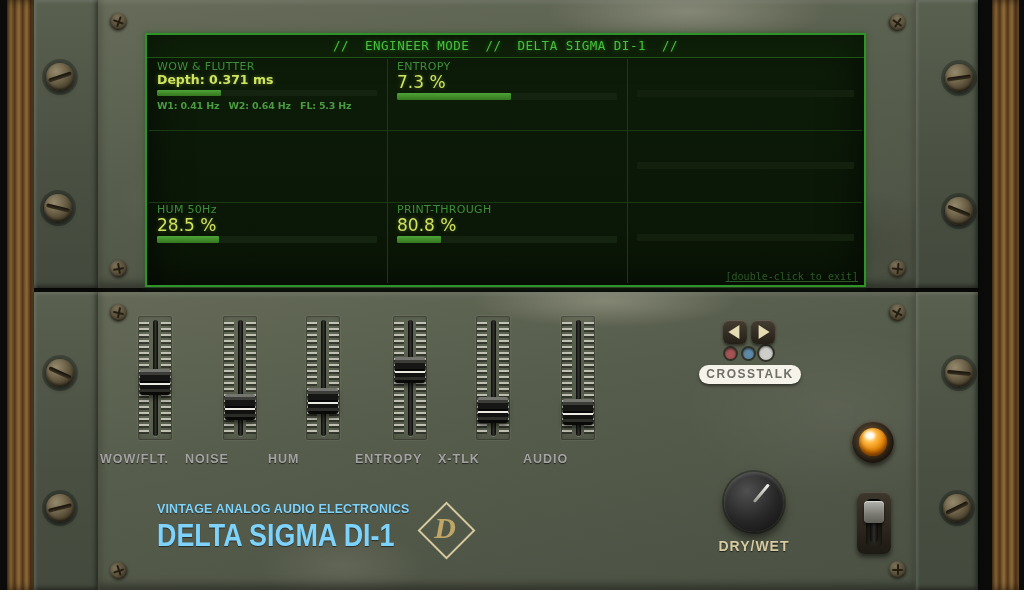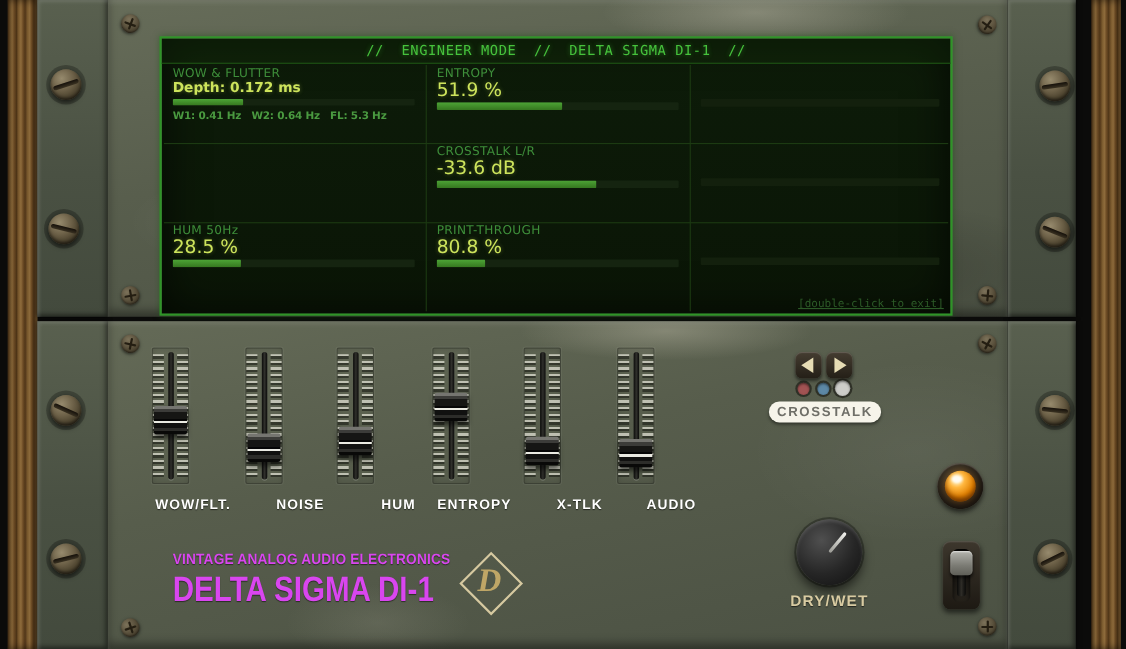--- a/index.html
+++ b/index.html
@@ -81,22 +81,22 @@
   .ticks{position:absolute;top:6px;bottom:6px;width:10px;
       background:repeating-linear-gradient(180deg,rgba(225,225,212,.75) 0 2px,rgba(20,22,16,.55) 2px 4px,transparent 4px 6px);}
   .ticks.l{left:1px;}
   .ticks.r{right:1px;}
   .slot{position:absolute;left:50%;top:4px;bottom:4px;width:5px;margin-left:-2.5px;border-radius:3px;
       background:linear-gradient(90deg,#0a0a09,#30302c 50%,#0a0a09);
       box-shadow:0 1px 0 rgba(255,255,255,.18);}
   .handle{position:absolute;left:2px;width:30px;height:26px;border-radius:2px;
       background:linear-gradient(180deg,#757570 0 3px,#3c3c39 3px 6px,#161614 6px 12px,#060606 12px 14px,#eaeae2 14px 16px,#111110 16px 20px,#2c2c29 20px 23px,#090908 23px 26px);
       box-shadow:0 3px 5px rgba(0,0,0,.55);}
-  .slider-label{position:absolute;top:452px;width:110px;text-align:right;
-      color:#ffffff;font-size:12.5px;font-weight:bold;letter-spacing:1px;
+  .slider-label{position:absolute;top:452px;width:110px;text-align:left;
+      color:#a3a3a3;font-size:12.5px;font-weight:bold;letter-spacing:1px;
       text-shadow:0 1px 1px rgba(0,0,0,.6);}
 
   
   .sel-btn{position:absolute;width:24px;height:24px;border-radius:6px;
       background:linear-gradient(180deg,#453d31,#241f17);
       box-shadow:inset 0 1px 1px rgba(255,255,255,.18),0 2px 3px rgba(0,0,0,.5);}
   .tri{position:absolute;top:50%;left:50%;width:0;height:0;border-top:7px solid transparent;border-bottom:7px solid transparent;}
   .tri.left{border-right:11px solid #e6dcb4;transform:translate(-60%,-50%);}
   .tri.right{border-left:11px solid #e6dcb4;transform:translate(-40%,-50%);}
   .dot{position:absolute;border-radius:50%;box-shadow:inset 0 1px 2px rgba(0,0,0,.5),0 0 0 2px rgba(15,13,10,.55);}
@@ -126,21 +126,21 @@
       box-shadow:inset 0 1px 1px rgba(255,255,255,.15),0 3px 5px rgba(0,0,0,.55);}
   .switch-slot{position:absolute;left:9px;right:9px;top:7px;bottom:7px;border-radius:5px;
       background:linear-gradient(180deg,#0c0b09,#26221b);box-shadow:inset 0 2px 4px rgba(0,0,0,.8);}
   .switch-stem{position:absolute;left:50%;top:16px;width:8px;height:34px;margin-left:-4px;border-radius:3px;
       background:linear-gradient(90deg,#0a0a09,#2e2c27,#0a0a09);}
   .switch-handle{position:absolute;left:7px;top:9px;width:20px;height:22px;border-radius:4px;
       background:linear-gradient(180deg,#b3b3ad,#7b7b74 60%,#5f5f58);
       box-shadow:0 2px 3px rgba(0,0,0,.6),inset 0 1px 1px rgba(255,255,255,.5);}
 
   
-  .brand{position:absolute;left:157px;top:501px;color:#d946ef;text-shadow:0 1px 1px rgba(0,0,0,.5);}
+  .brand{position:absolute;left:157px;top:501px;color:#7dd3fc;text-shadow:0 1px 1px rgba(0,0,0,.5);}
   .brand-tagline{font-size:13.5px;font-weight:bold;letter-spacing:.2px;transform:scaleX(.92);transform-origin:left;white-space:nowrap;}
   .brand-model{font-size:32px;font-weight:bold;letter-spacing:0;margin-top:1px;transform:scaleX(.84);transform-origin:left;white-space:nowrap;}
   .logo{position:absolute;left:416px;top:500px;width:58px;height:58px;}
   .logo-diamond{position:absolute;left:10px;top:10px;width:37px;height:37px;border:2px solid #d6c9a0;transform:rotate(45deg);}
   .logo-letter{position:absolute;left:0;top:0;width:58px;height:58px;line-height:56px;text-align:center;
       font-family:"Liberation Serif",serif;font-style:italic;font-weight:bold;font-size:30px;color:#bfa666;}
 </style>
 </head>
 <body>
 
@@ -164,44 +164,37 @@
 
     <div class="screen">
       <div class="screen-title">//  ENGINEER MODE  //  DELTA SIGMA DI-1  //</div>
       <div class="vdiv" style="left:240px"></div>
       <div class="vdiv" style="left:480px"></div>
       <div class="hdiv" style="top:95px"></div>
       <div class="hdiv" style="top:167px"></div>
 
       <div class="cell" style="left:0;top:24px">
         <div class="cell-label">WOW &amp; FLUTTER</div>
-        <div class="cell-value small">Depth: 0.172 ms</div>
+        <div class="cell-value small">Depth: 0.371 ms</div>
         <div class="bar thin">
             <div class="fill" style="width: 29%;"></div>
           </div>
         <div class="cell-sub">W1: 0.41 Hz   W2: 0.64 Hz   FL: 5.3 Hz</div>
       </div>
       <div class="cell" style="left:240px;top:24px">
         <div class="cell-label">ENTROPY</div>
-        <div class="cell-value">51.9 %</div>
+        <div class="cell-value">7.3 %</div>
         <div class="bar">
             <div class="fill" style="width: 52%;"></div>
           </div>
       </div>
       <div class="cell" style="left:480px;top:24px;width:237px">
         <div class="empty-track"></div>
       </div>
 
-      <div class="cell" style="left:240px;top:95px">
-        <div class="cell-label">CROSSTALK L/R</div>
-        <div class="cell-value">-33.6 dB</div>
-        <div class="bar">
-            <div class="fill" style="width: 66%;"></div>
-          </div>
-      </div>
       <div class="cell" style="left:480px;top:95px;width:237px">
         <div class="empty-track" style="margin-top:30px"></div>
       </div>
 
       <div class="cell" style="left:0;top:167px">
         <div class="cell-label">HUM 50Hz</div>
         <div class="cell-value">28.5 %</div>
         <div class="bar">
             <div class="fill" style="width: 28%;"></div>
           </div>

